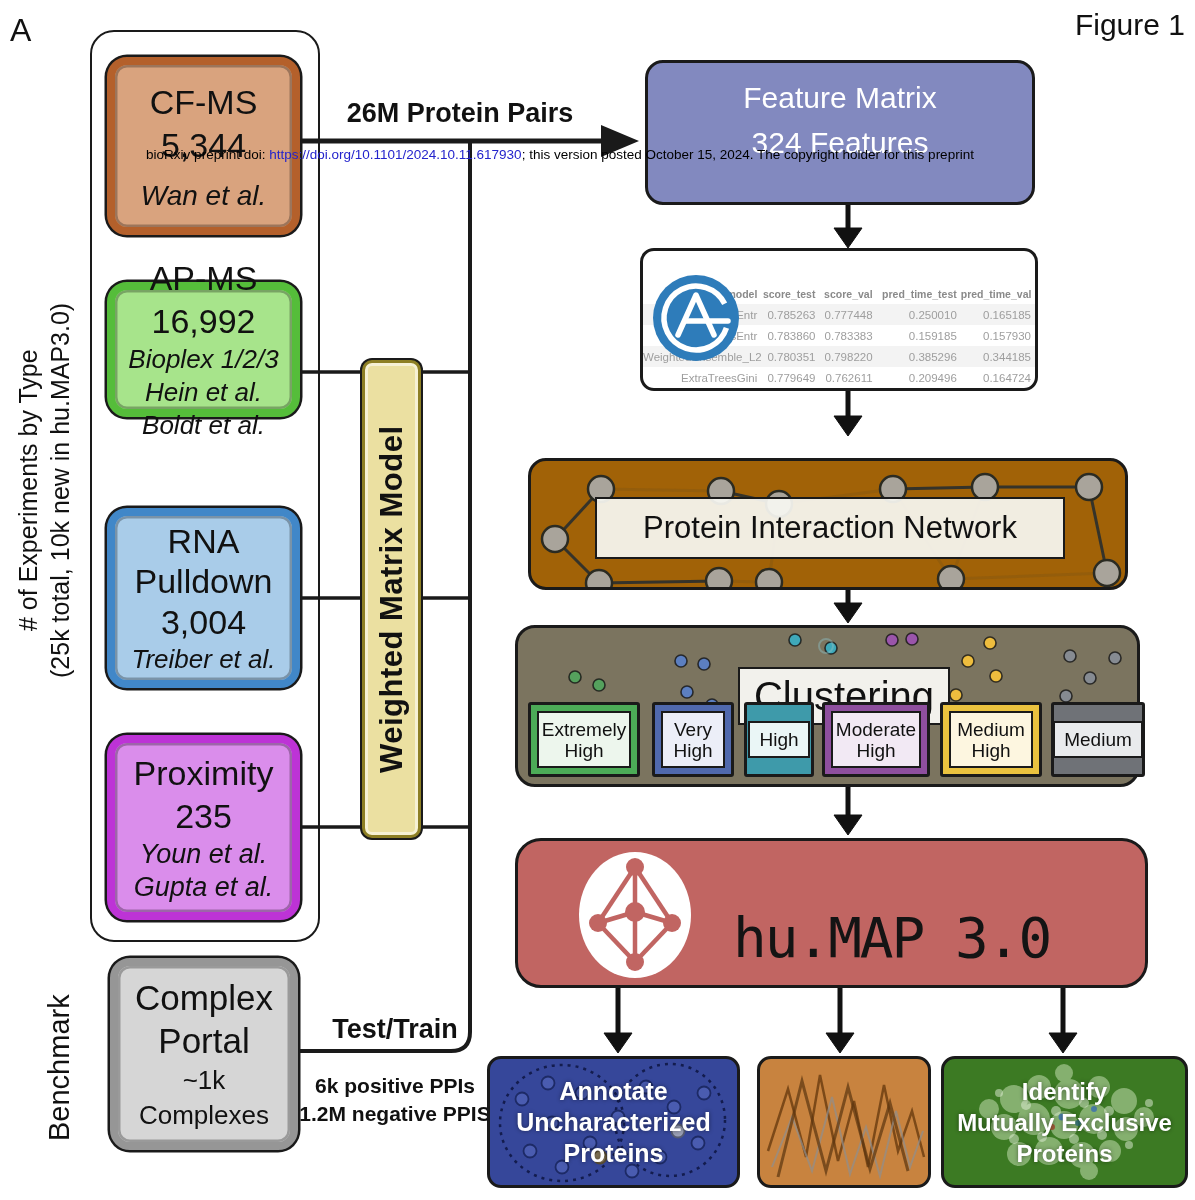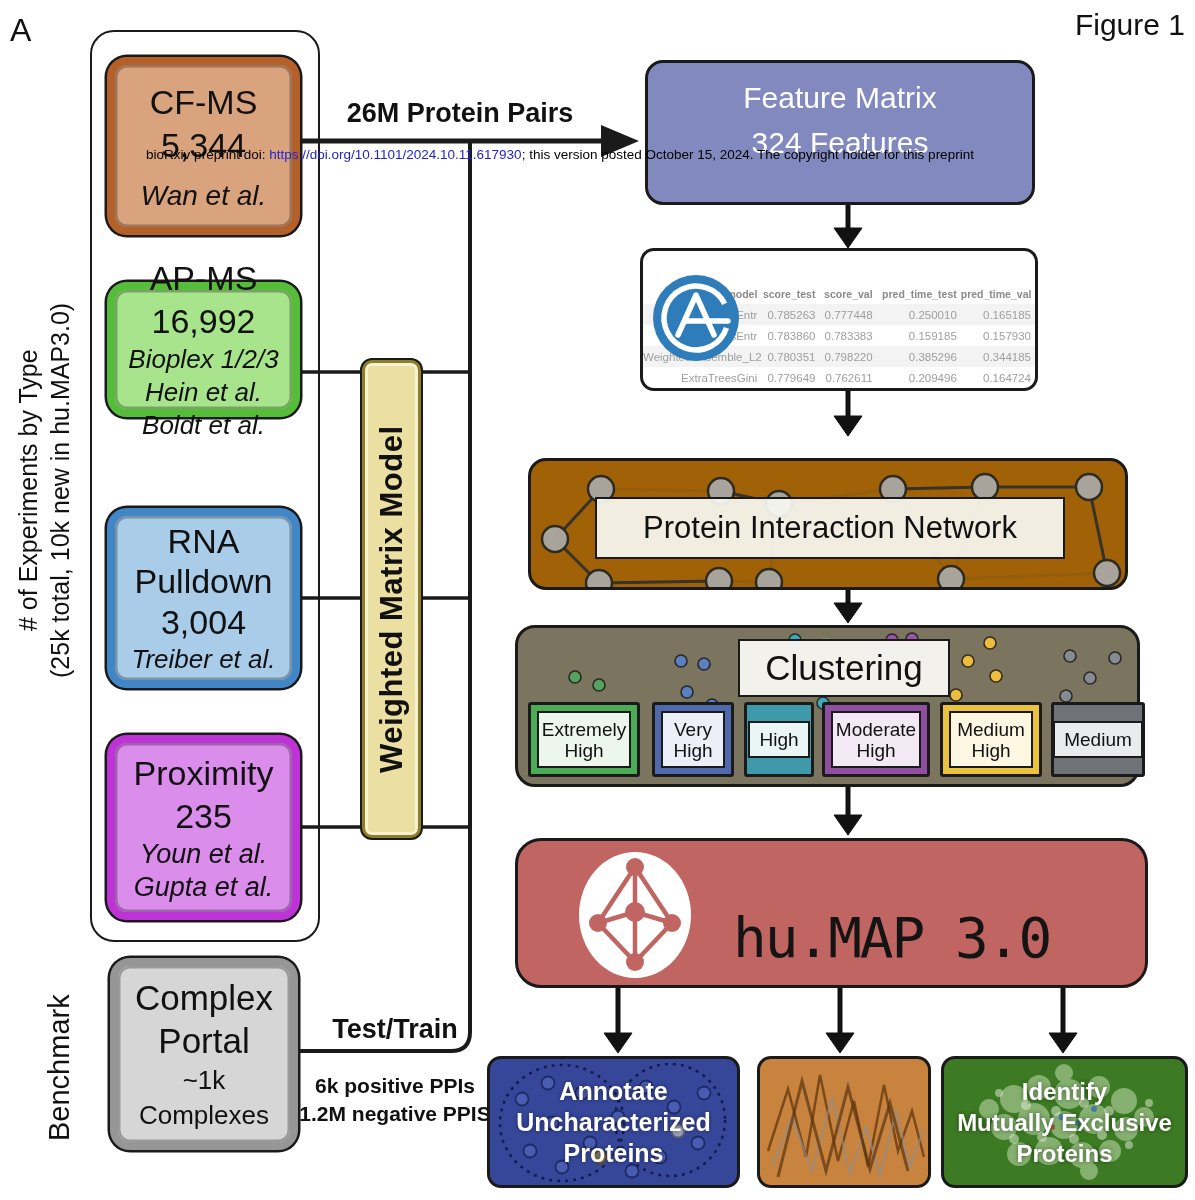--- a/index.html
+++ b/index.html
@@ -36,21 +36,21 @@
   table.ag{border-collapse:collapse;width:100%;font-size:11.5px;color:#9e9e9e;table-layout:fixed;margin-top:32px;}
   table.ag th{font-size:10.5px;font-weight:700;color:#8a8a8a;}
   table.ag th,table.ag td{text-align:right;padding:4.5px 4px 4.5px 0;white-space:nowrap;overflow:hidden;}
   table.ag tr.stripe{background:#f3f3f3;}
   .ag-wordmark{left:740px;top:288px;font-size:47px;font-weight:400;letter-spacing:-1px;z-index:5;}
   
   .pin-label{background:rgba(248,247,242,0.93);border:2.5px solid #1a1a1a;
     display:flex;align-items:center;justify-content:center;font-size:31px;z-index:4;}
   
   .cl-label{background:#f2f1ec;border:2.5px solid #1a1a1a;display:flex;align-items:center;
-    justify-content:center;font-size:35px;z-index:4;}
+    justify-content:center;font-size:40px;z-index:4;margin-top:28px;}
   .chip{box-sizing:border-box;border:3px solid #1a1a1a;border-radius:3px;display:flex;
     align-items:center;justify-content:center;z-index:4;}
   .chip-inner{border:2.5px solid #1a1a1a;text-align:center;font-size:19px;line-height:21px;
     display:flex;align-items:center;justify-content:center;}
   .chip-inner.fill{flex:1;margin:6px;align-self:stretch;}
   .chip-inner.compact{padding:6px 9px;}
   
   .humap-word{font-family:"DejaVu Sans Mono",monospace;font-size:56px;font-weight:400;
     letter-spacing:-2px;color:#141414;z-index:5;margin-top:24px;}
   

